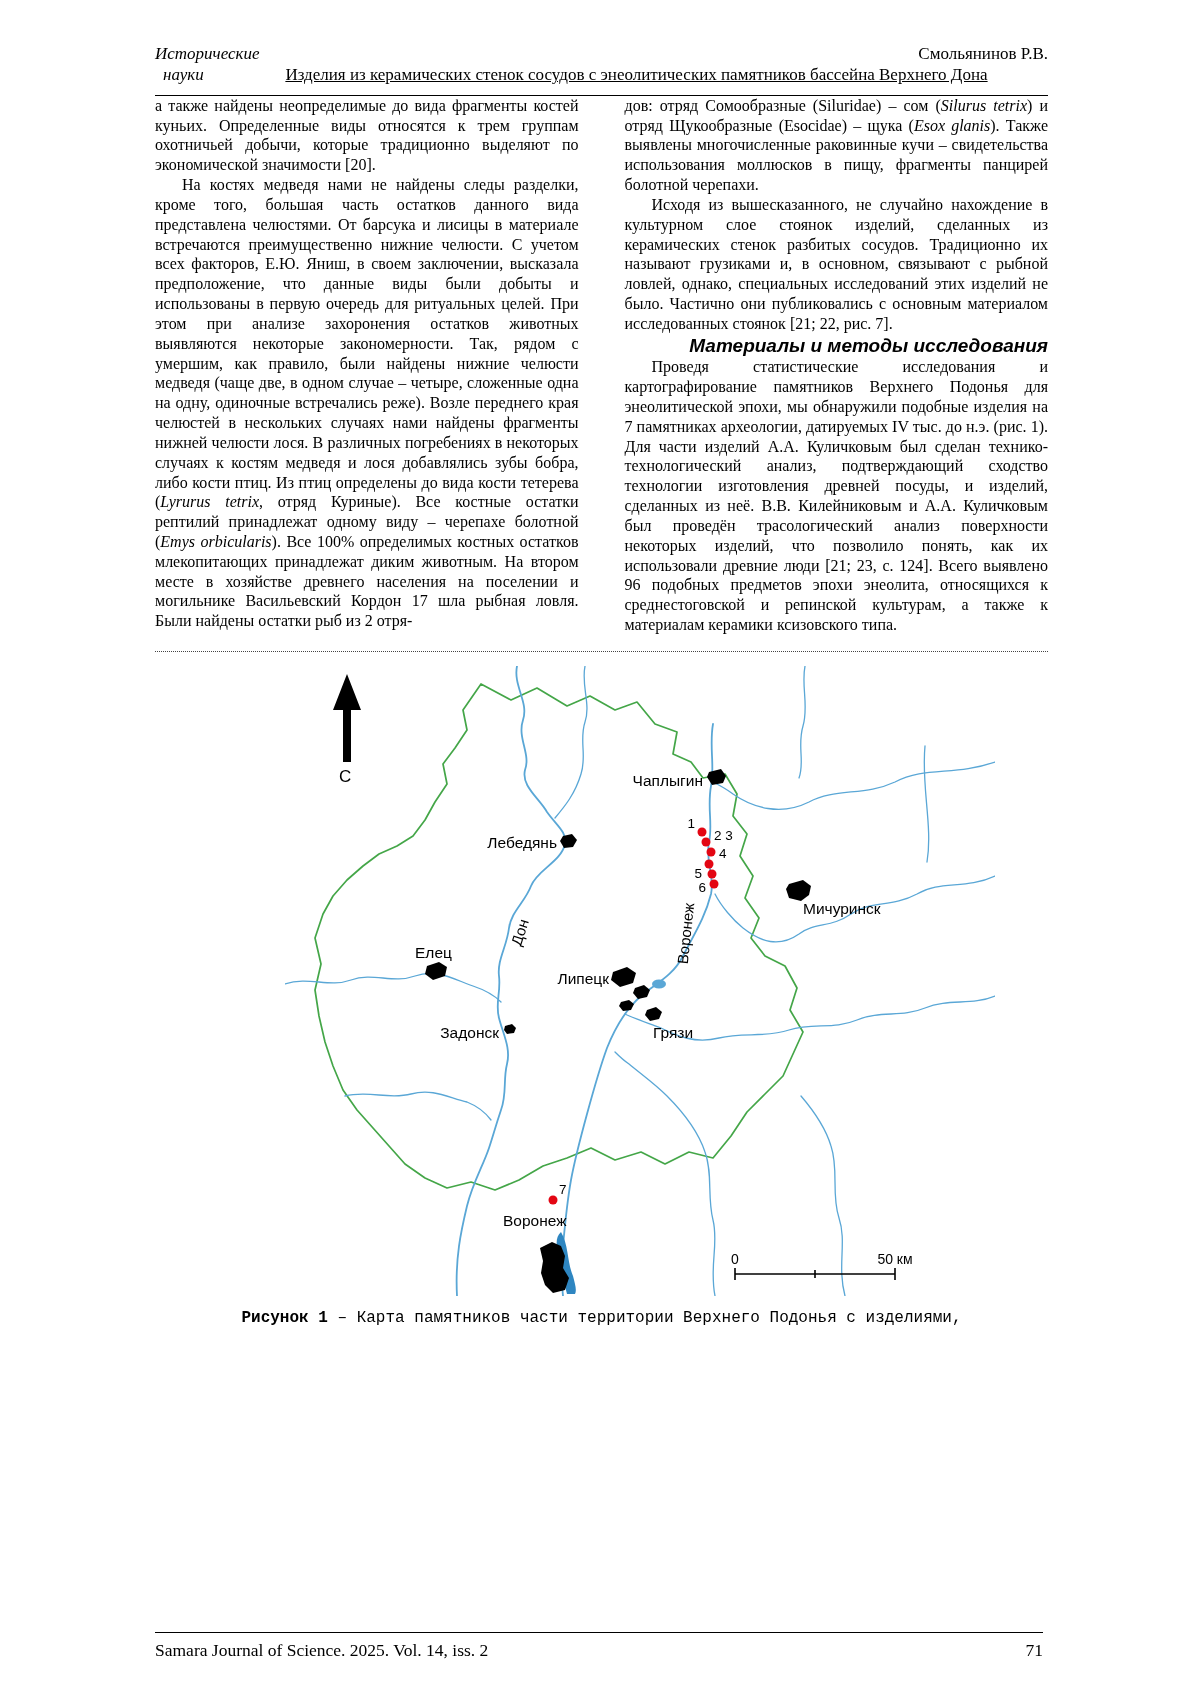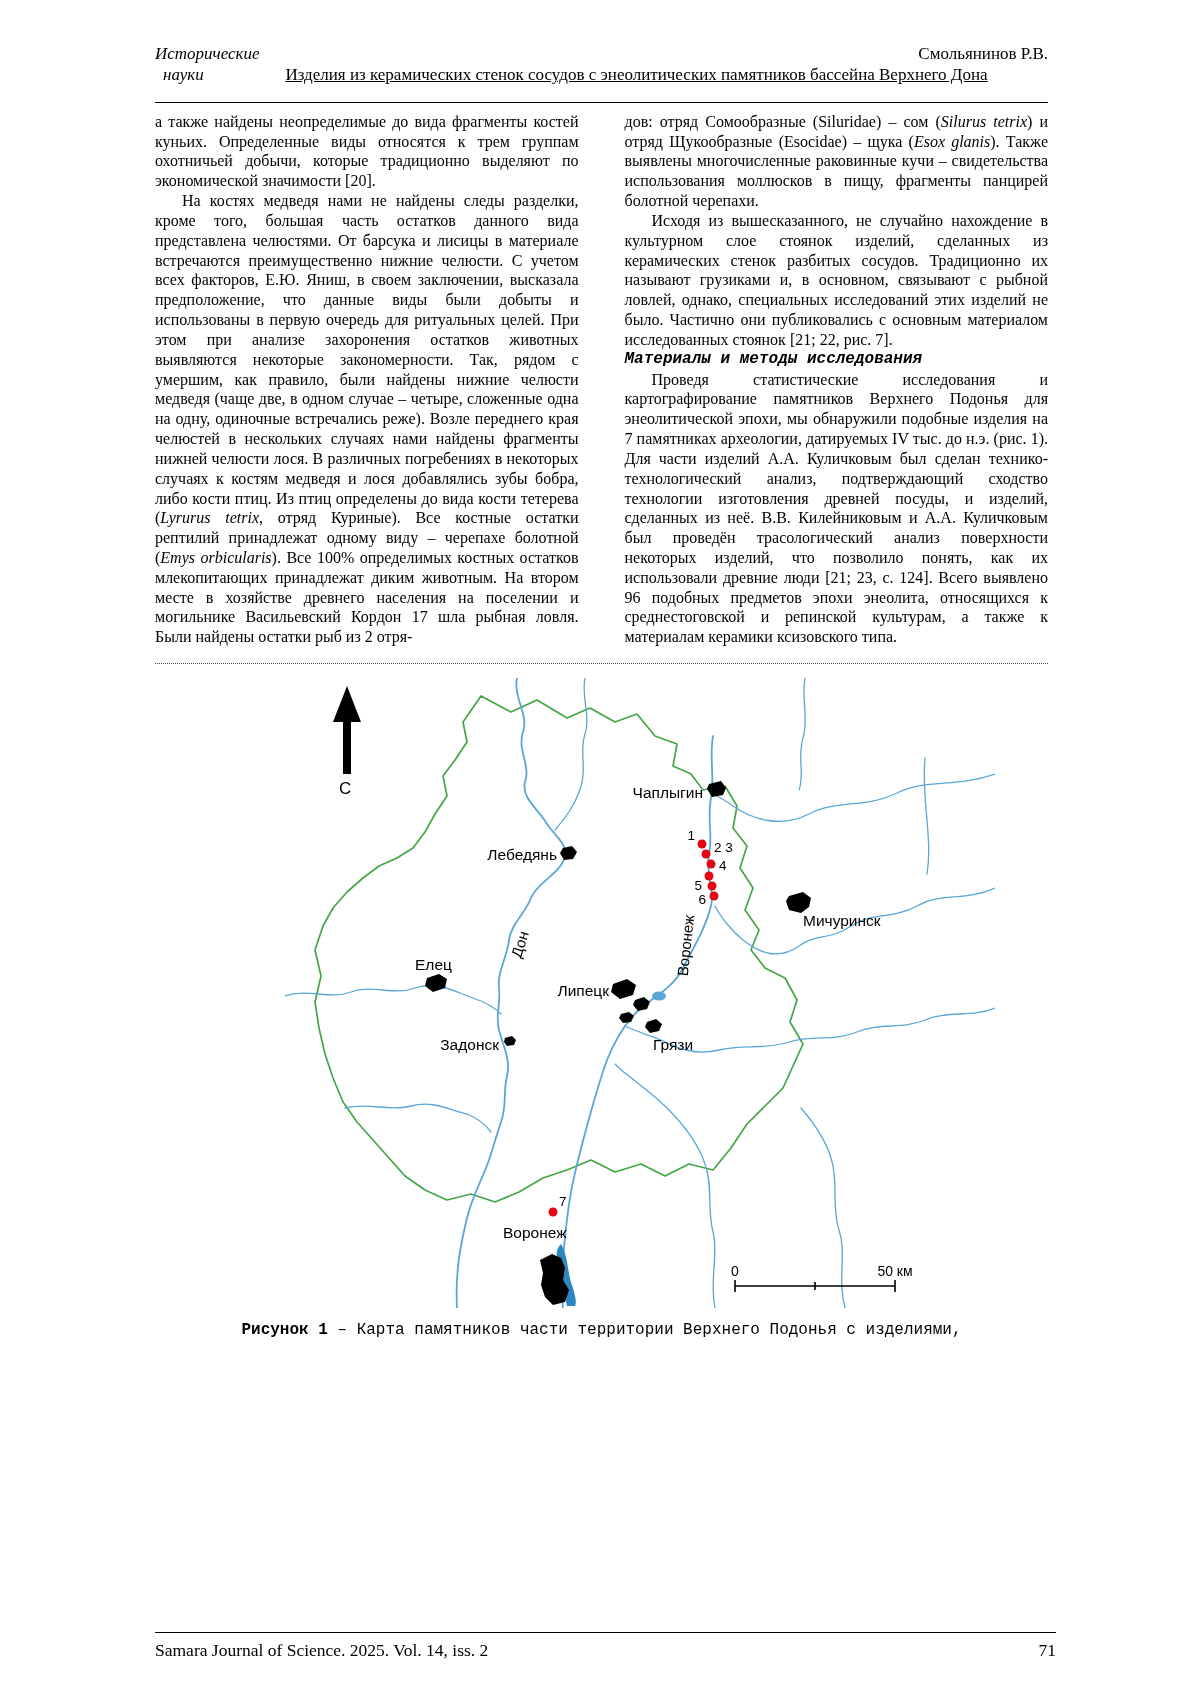--- a/index.html
+++ b/index.html
@@ -3,43 +3,43 @@
 <meta charset="utf-8">
 <style>
   * { box-sizing: border-box; }
   html, body { margin: 0; padding: 0; background: #ffffff; }
   .page {
     width: 1200px; height: 1697px; margin: 0 auto; position: relative;
     font-family: "Liberation Serif", serif; color: #000;
     padding: 44px 152px 0 155px; overflow: hidden; background: #fff;
   }
   
-  .header { border-bottom: 1.6px solid #000; padding-bottom: 16px; }
+  .header { border-bottom: 1.6px solid #000; padding-bottom: 9px; }
   .header-row1 { display: flex; justify-content: space-between; font-size: 17px; line-height: 1.2; }
   .section-name { font-style: italic; }
   .header-row2 { position: relative; font-size: 17px; line-height: 1.2; margin-top: 1px; }
   .header-row2 .section-name { position: absolute; left: 8px; top: 0; }
   .paper-title { display: block; text-align: center; padding-left: 70px; text-decoration: underline; }
   
-  .columns { display: flex; gap: 46px; margin-top: 9px; text-align: justify; font-size: 16px; line-height: 1.24; }
+  .columns { display: flex; gap: 46px; text-align: justify; font-size: 16px; line-height: 1.24; }
   .col { flex: 1; min-width: 0; }
   .col p { margin: 0; text-indent: 27px; }
   .col p.cont { text-indent: 0; }
   .sec-heading {
-    text-align: left; font-family: Liberation Mono, monospace;
-    font-weight: bold; font-style: italic; font-size: 16px; margin: 5px 0 4px; text-indent: 0 !important;
+    text-align: right; font-family: Liberation Sans, sans-serif;
+    font-weight: bold; font-style: italic; font-size: 19px; margin: 5px 0 4px; text-indent: 0 !important;
   }
   
   .figure { margin-top: 16px; border-top: 1px dotted #444; padding-top: 14px; }
   .map-wrap { margin-left: 130px; width: 710px; }
   svg text { font-family: "Liberation Sans", sans-serif; fill: #000; }
   .caption { font-family: Liberation Mono, monospace; font-size: 16px; text-align: center; line-height: 1.35; margin-top: 8px; }
   
   .footer {
-    position: absolute; left: 155px; right: 144px; bottom: 36px;
+    position: absolute; left: 155px; right: 157px; bottom: 36px;
     border-top: 1.6px solid #000; padding-top: 7px;
     display: flex; justify-content: space-between; font-size: 17.5px;
   }
 </style>
 </head>
 <body>
 
 <div class="page">
 
   <div class="header">

